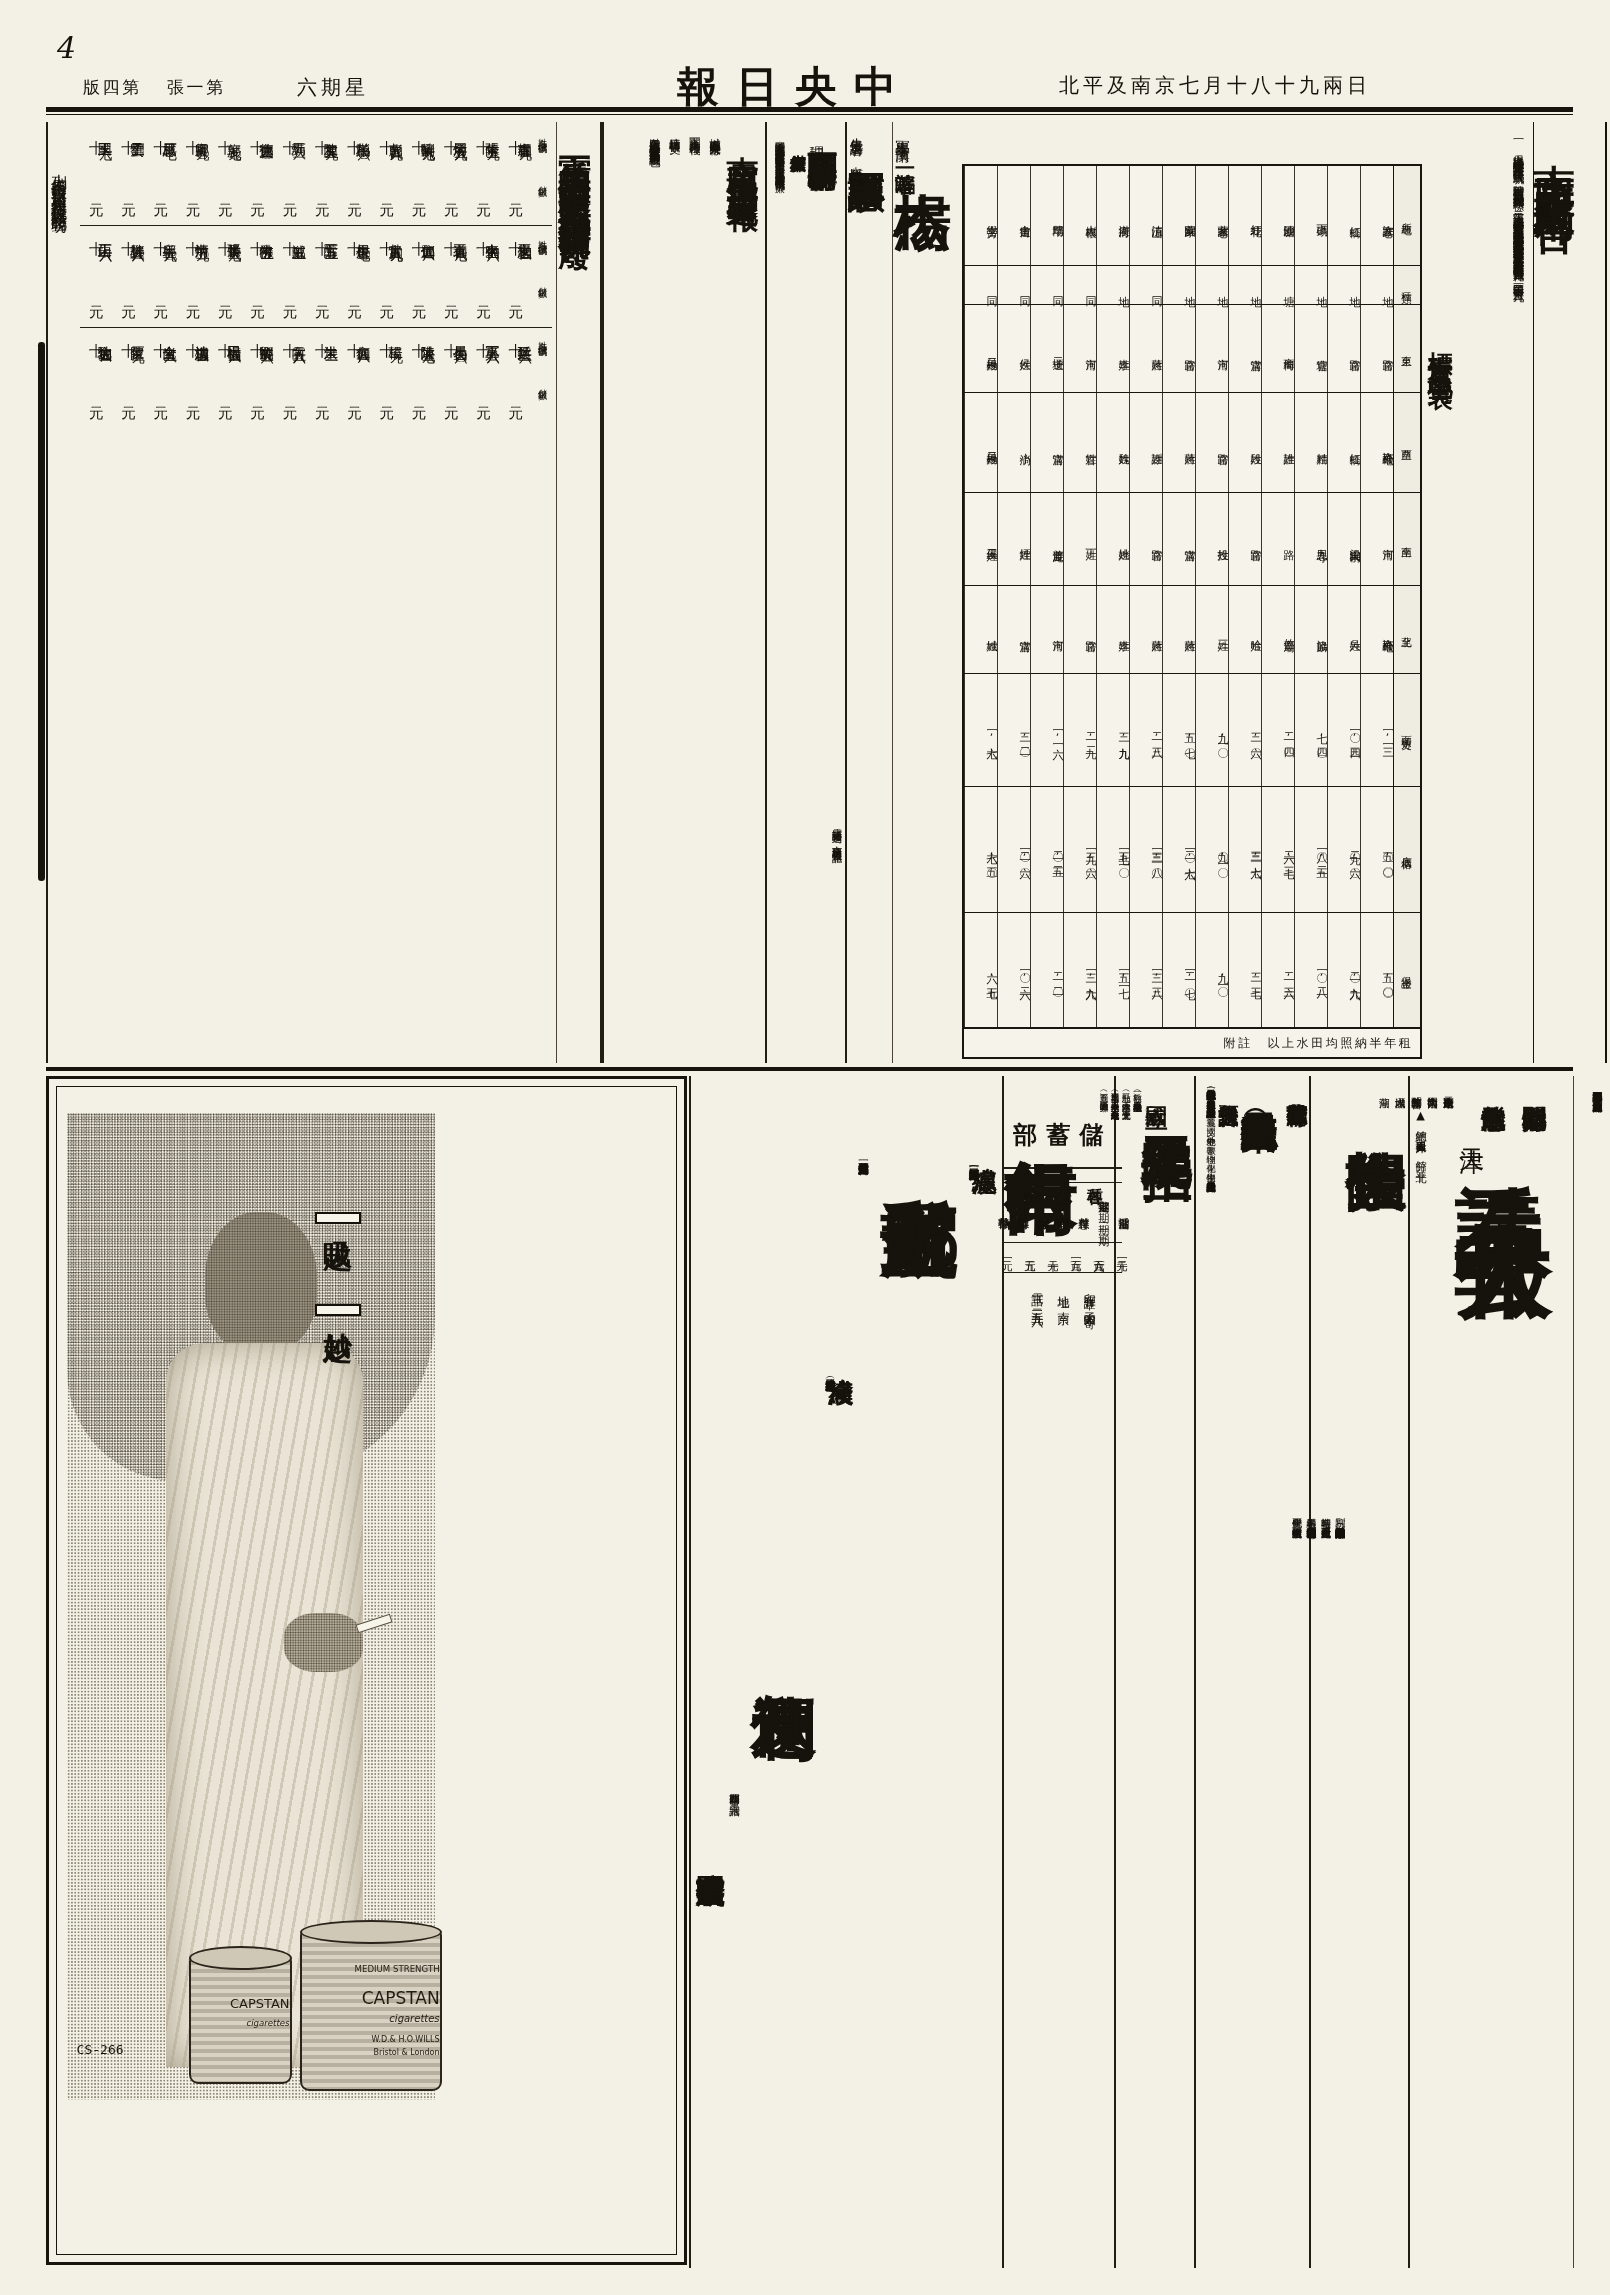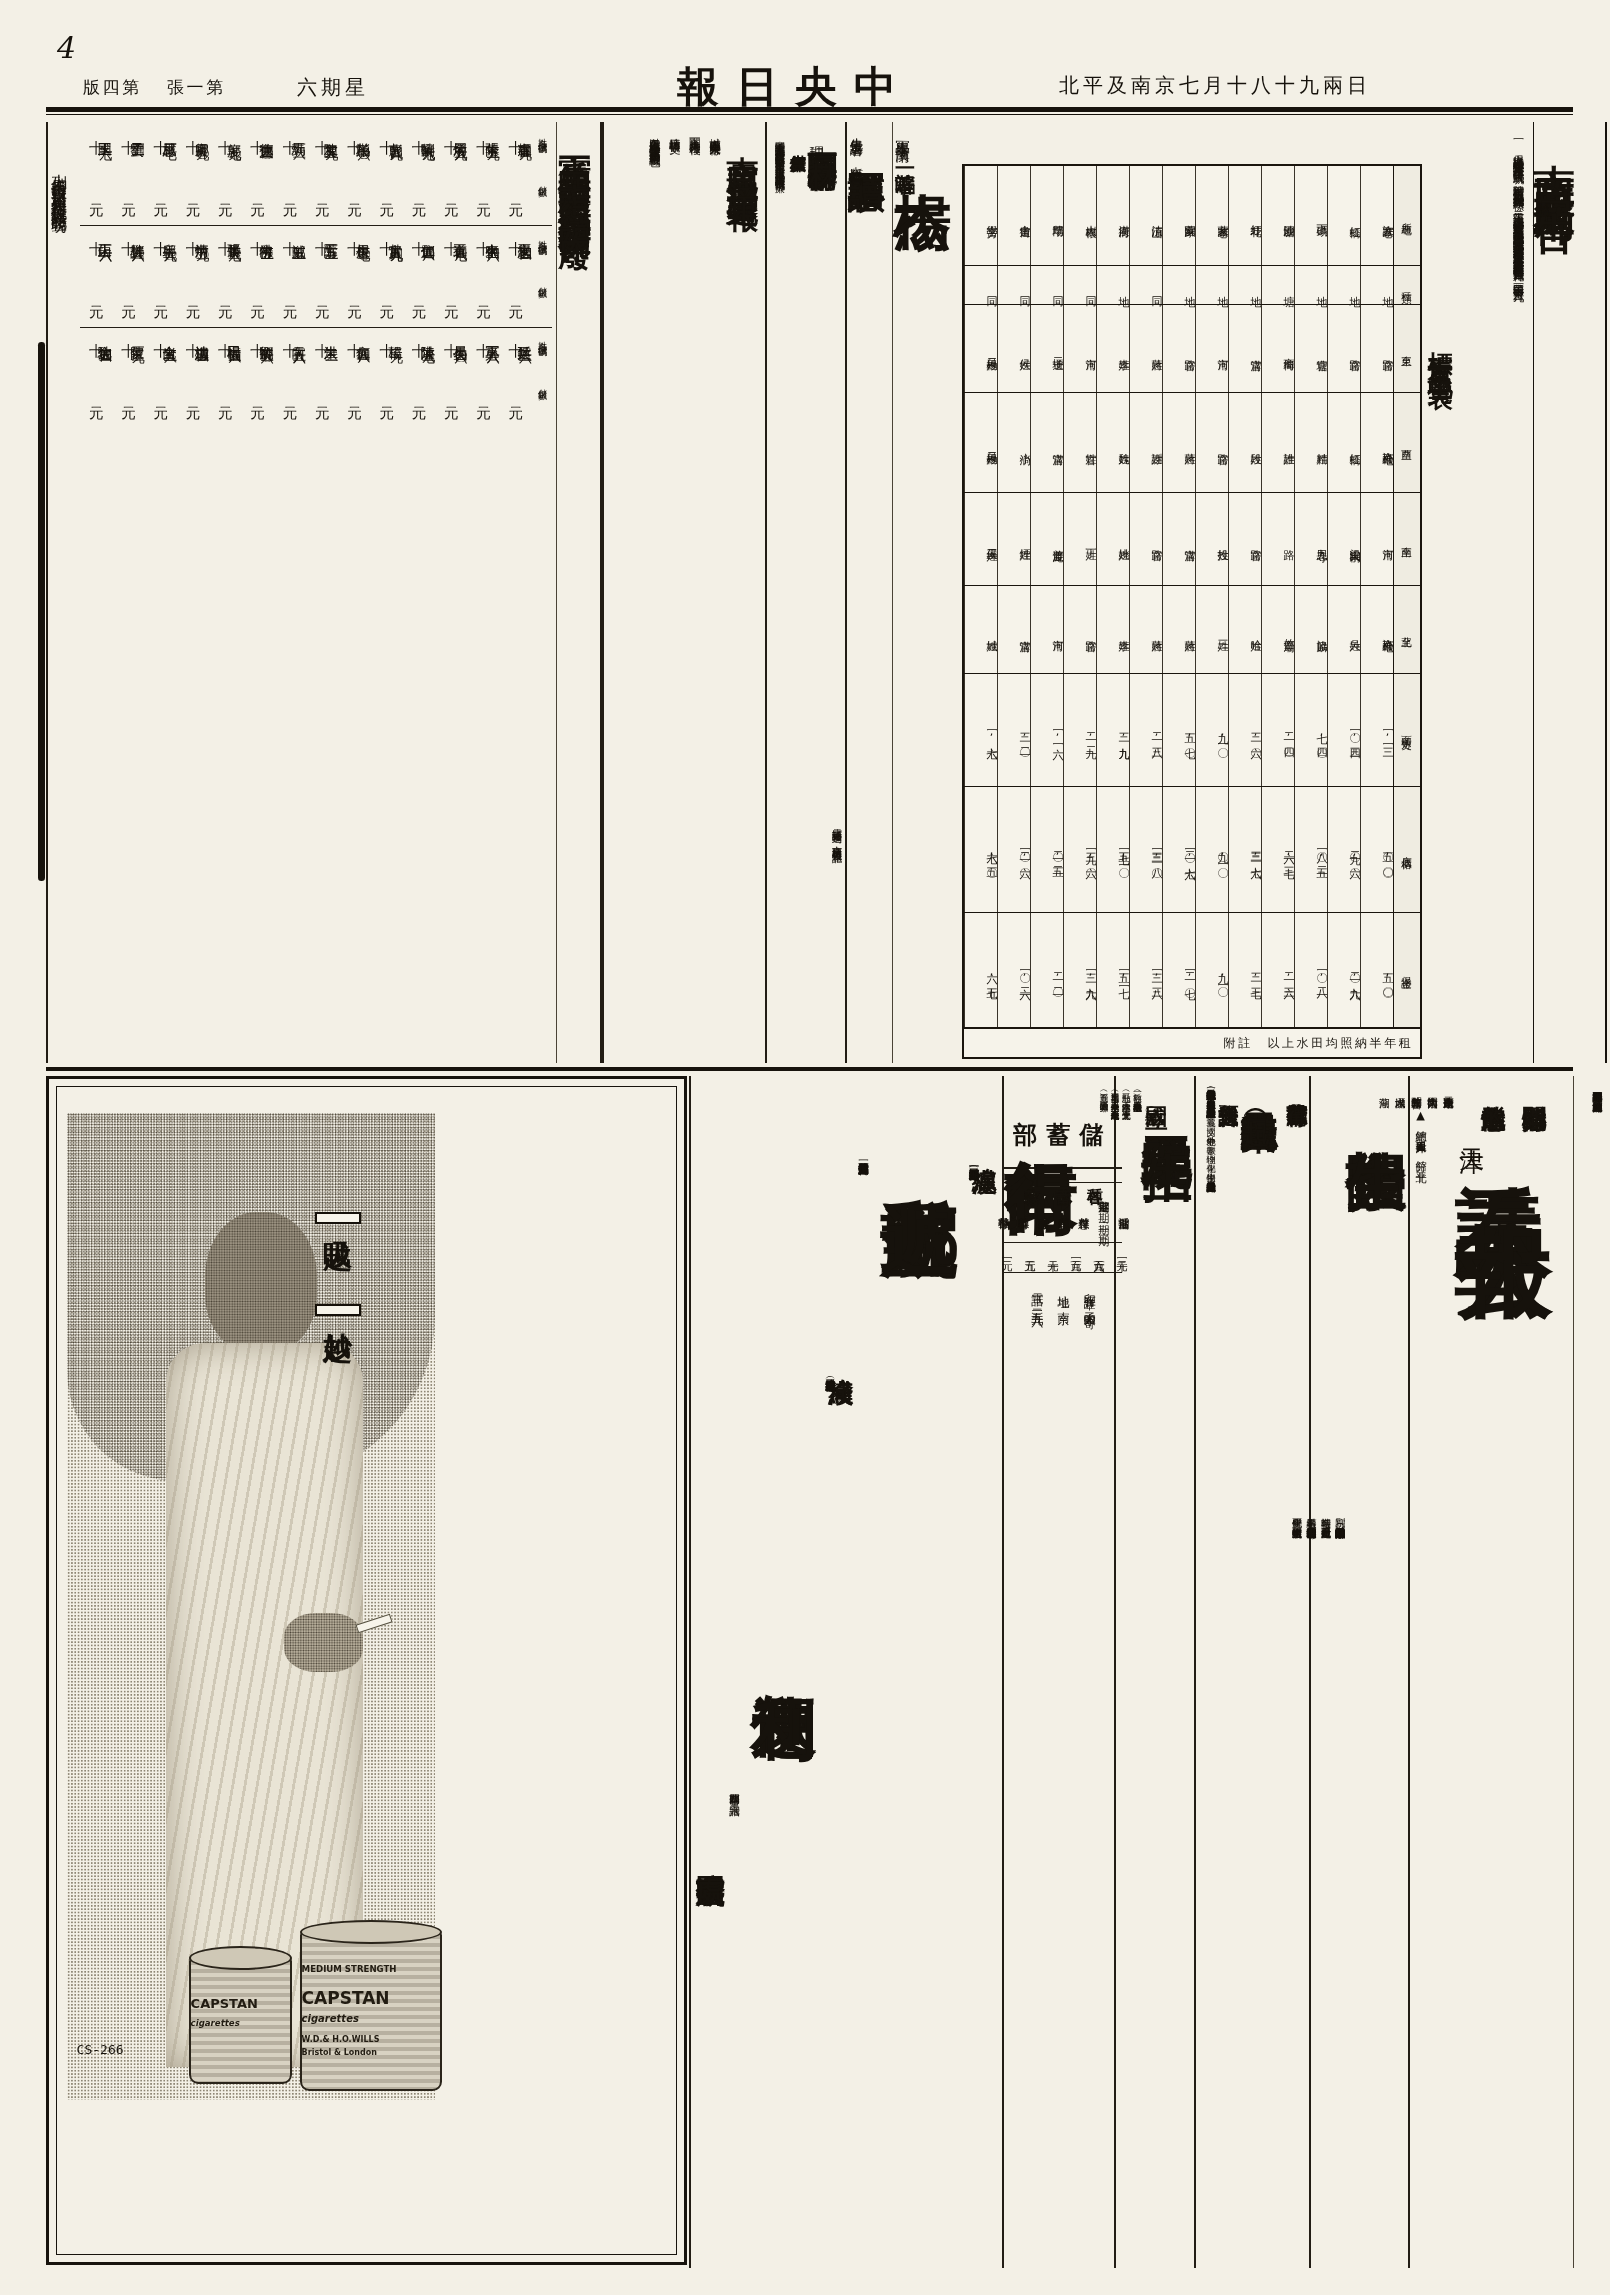--- a/index.html
+++ b/index.html
@@ -41,21 +41,21 @@
   .kicker{font-size:14.5px;letter-spacing:1.3px;}
   .giant{font-weight:bold;line-height:1.02;}
   .med{font-weight:bold;}
   .bodytext{font-size:10px;line-height:1.2;letter-spacing:0.7px;}
   
   .ad{border-left:2px solid #221d15;}
   .tag{background:#f7f4ea;border:2px solid #151009;padding:4px 1.3px;font-weight:bold;}
   .tin{position:absolute;border:2px solid #2a241a;border-radius:6.6px 6.6px 9.2px 9.2px;background:
        repeating-linear-gradient(180deg,#d8d2c2 0 4px,#b7b0a0 4px 8px);}
   .tin .lid{position:absolute;left:-2px;top:-10.5px;width:100%;height:20px;border:2px solid #2a241a;border-radius:50%;background:#cfc8b6;}
-  .tin .tlabel{position:absolute;left:0;right:0;text-align:left;font-weight:bold;color:#221c12;}
+  .tin .tlabel{position:absolute;left:0;right:0;text-align:right;font-weight:normal;color:#221c12;}
   .halftone{background-image:radial-gradient(#4a4336 0.7px,transparent 1px);background-size:2.6px 2.6px;}
   .halftone.light{background-image:radial-gradient(#8d8573 0.7px,transparent 1px);background-size:3.3px 3.3px;}
   .brandzi{font-family:"DejaVu Serif",serif;font-weight:bold;-webkit-text-stroke:2px #17120b;color:#f3f0e6;text-shadow:2.6px 2.6px 0 #17120b;}
 </style>
 </head>
 <body>
 
 <div class="page">
 
   <div class="abs serif" style="left:57px;top:30px;font-size:30px;font-style:italic;">4</div>

